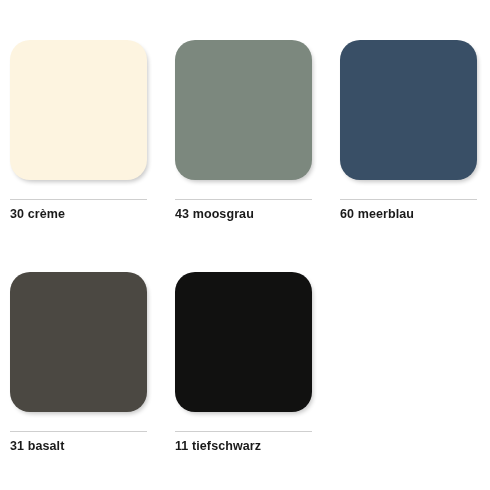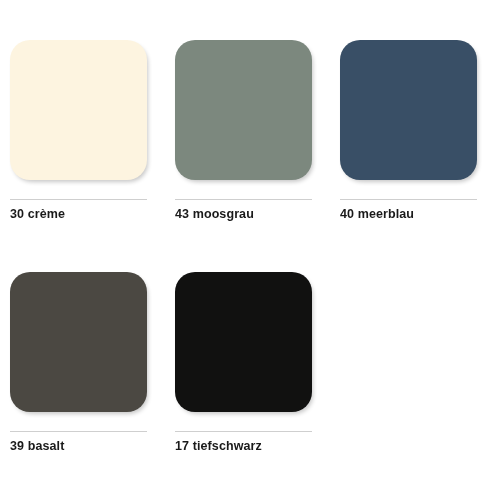--- a/index.html
+++ b/index.html
@@ -76,33 +76,33 @@
 
   <div class="swatch-cell">
     <div class="swatch-chip" style="background: rgb(124, 136, 126);"></div>
     <div class="swatch-divider"></div>
     <div class="swatch-label">43 moosgrau</div>
   </div>
 
   <div class="swatch-cell">
     <div class="swatch-chip" style="background: rgb(57, 79, 102);"></div>
     <div class="swatch-divider"></div>
-    <div class="swatch-label">40 meerblau</div>
+    <div class="swatch-label">60 meerblau</div>
   </div>
 
   <div class="swatch-cell">
     <div class="swatch-chip" style="background: rgb(75, 72, 66);"></div>
     <div class="swatch-divider"></div>
-    <div class="swatch-label">39 basalt</div>
+    <div class="swatch-label">31 basalt</div>
   </div>
 
   <div class="swatch-cell">
     <div class="swatch-chip" style="background: rgb(17, 17, 16);"></div>
     <div class="swatch-divider"></div>
-    <div class="swatch-label">17 tiefschwarz</div>
+    <div class="swatch-label">11 tiefschwarz</div>
   </div>
 
   <div class="swatch-cell is-empty">
     
     
     
   </div>
 
 </div>
 

